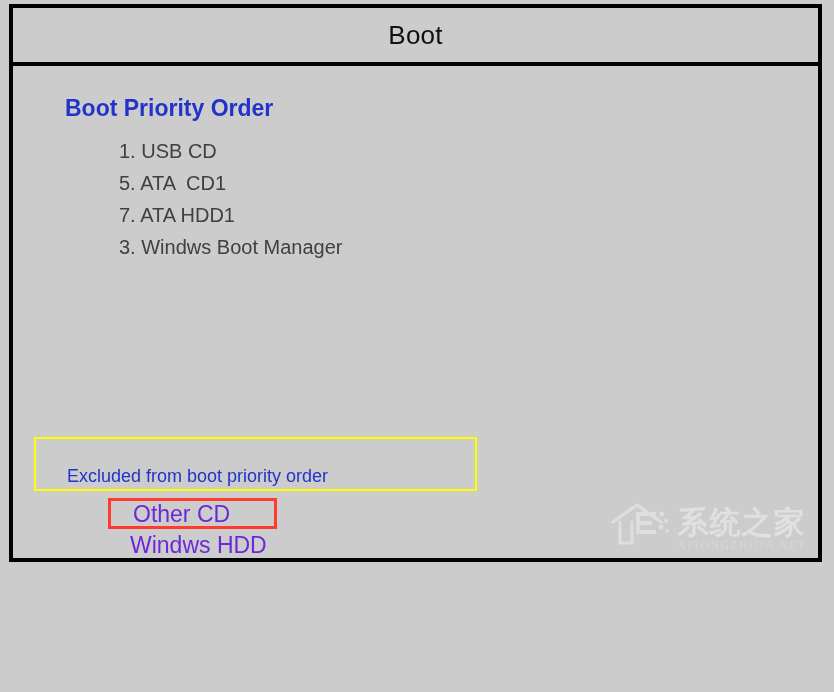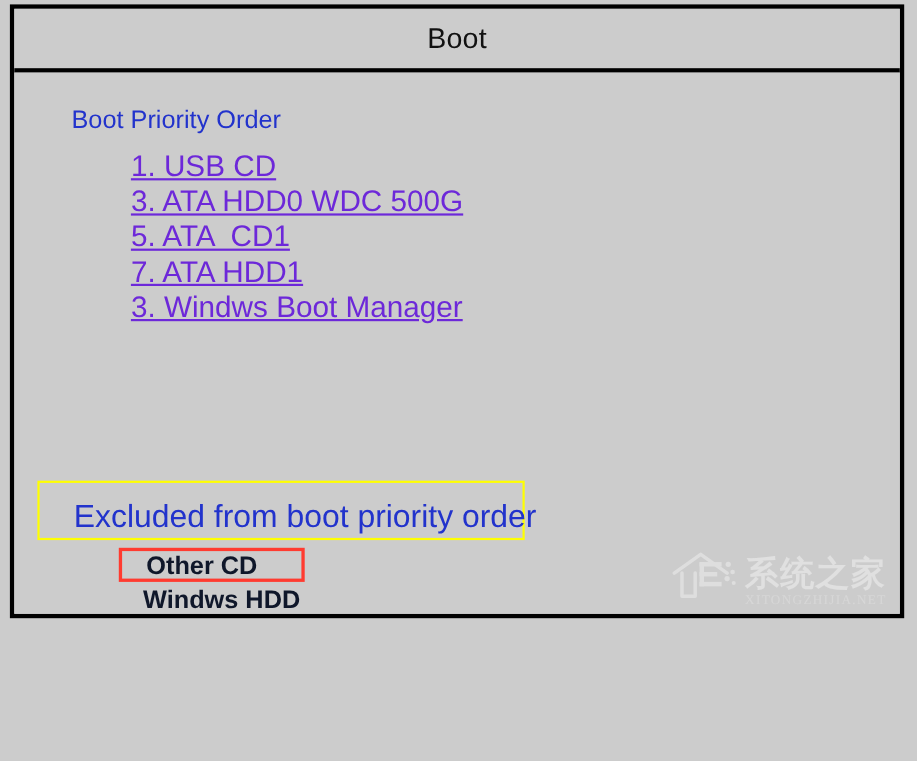--- a/index.html
+++ b/index.html
@@ -56,78 +56,77 @@
   }
 
   
   .section-heading {
     position: absolute;
     left: 52px;
     top: 29px;
     font-size: 23px;
     color: #2233cc;
     white-space: nowrap;
+    font-weight: bold;
   }
 
   
   #boot-priority-list {
     position: absolute;
     left: 106px;
     top: 69px;
     margin: 0;
     padding: 0;
     list-style: none;
   }
   #boot-priority-list li {
-    font-size: 27px;
-    color: #6d28d9;
+    font-size: 20px;
+    color: #404040;
     line-height: 32px;
     height: 32px;
     white-space: pre;
-    text-decoration: underline;
   }
 
   
   #excluded-heading-box {
     position: absolute;
     left: 21px;
     top: 371px;
     width: 443px;
     height: 54px;
     box-sizing: border-box;
     border: 2px solid #ffff00;
     display: flex;
     align-items: flex-end;
   }
   #excluded-heading-box .excluded-heading-text {
-    font-size: 29px;
+    font-size: 18px;
     color: #2233cc;
     padding-left: 31px;
     padding-bottom: 2px;
     white-space: nowrap;
   }
 
   
   #excluded-list {
     position: absolute;
     left: 108px;
     top: 432px;
     margin: 0;
     padding: 0;
     list-style: none;
   }
   #excluded-list li {
     font-size: 23px;
-    color: #0f172a;
+    color: #6d28d9;
     line-height: 33px;
     height: 33px;
     white-space: pre;
     position: relative;
     padding-left: 9px;
-    font-weight: bold;
   }
   #excluded-list li.highlighted-red {
     box-sizing: border-box;
     width: 169px;
     border: 3px solid #ff3b30;
     line-height: 27px;
     height: 31px;
     margin-left: -13px;
     padding-left: 22px;
   }
@@ -176,21 +175,20 @@
   <div id="title-bar">
     <span class="title-text">Boot</span>
   </div>
 
   <div id="panel-body">
 
     <div class="section-heading">Boot Priority Order</div>
 
     <ul id="boot-priority-list">
       <li>1. USB CD</li>
-      <li>3. ATA HDD0 WDC 500G</li>
       <li>5. ATA  CD1</li>
       <li>7. ATA HDD1</li>
       <li>3. Windws Boot Manager</li>
     </ul>
 
     <div id="excluded-heading-box">
       <span class="excluded-heading-text">Excluded from boot priority order</span>
     </div>
 
     <ul id="excluded-list">

